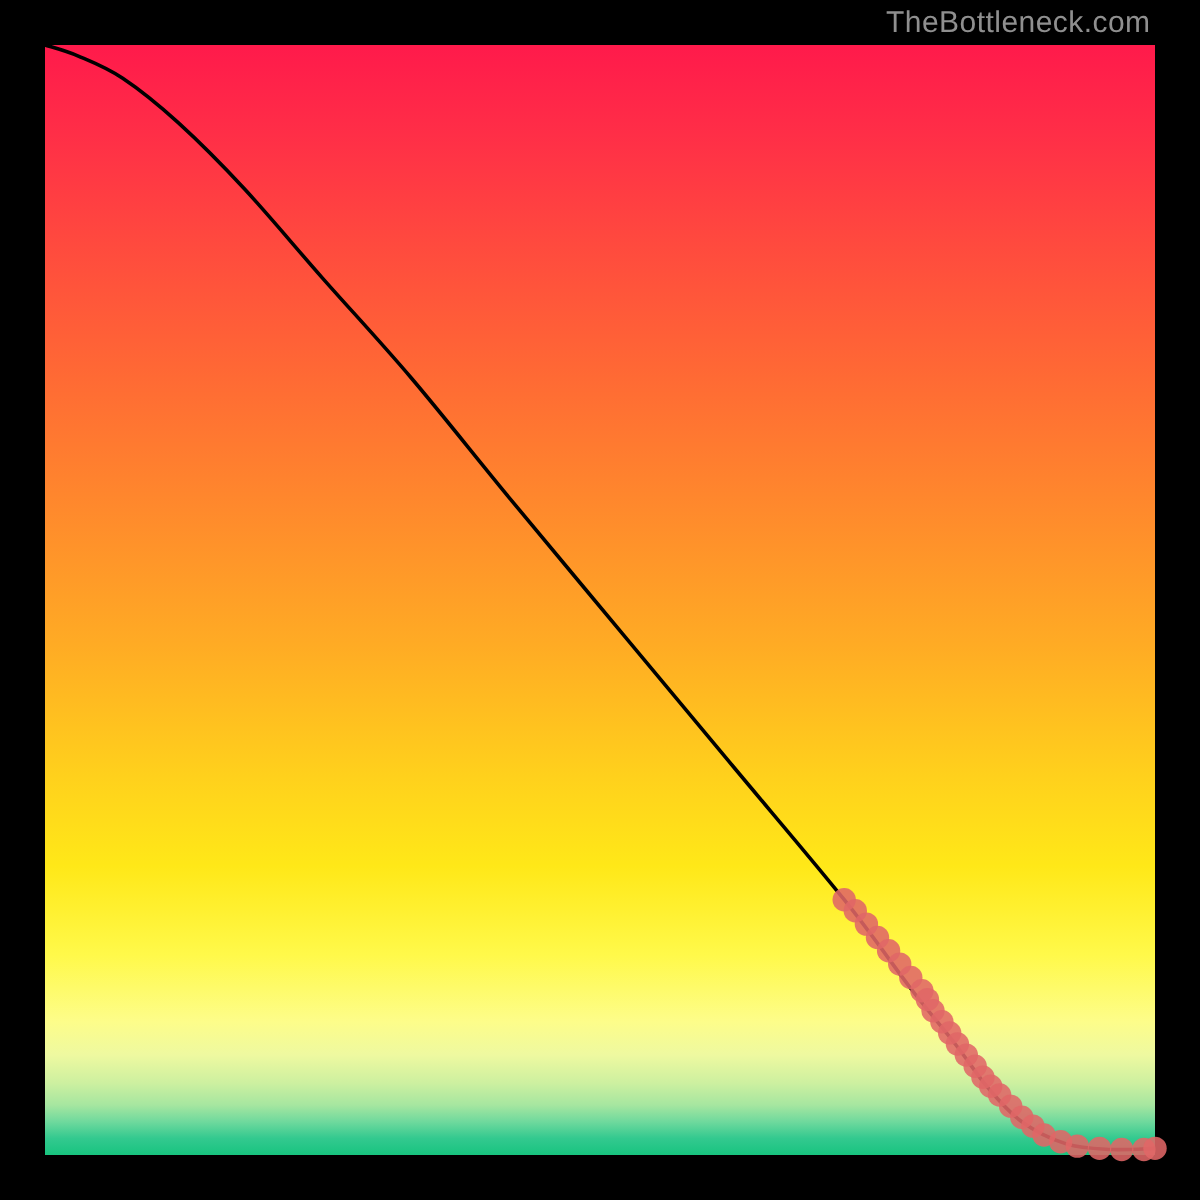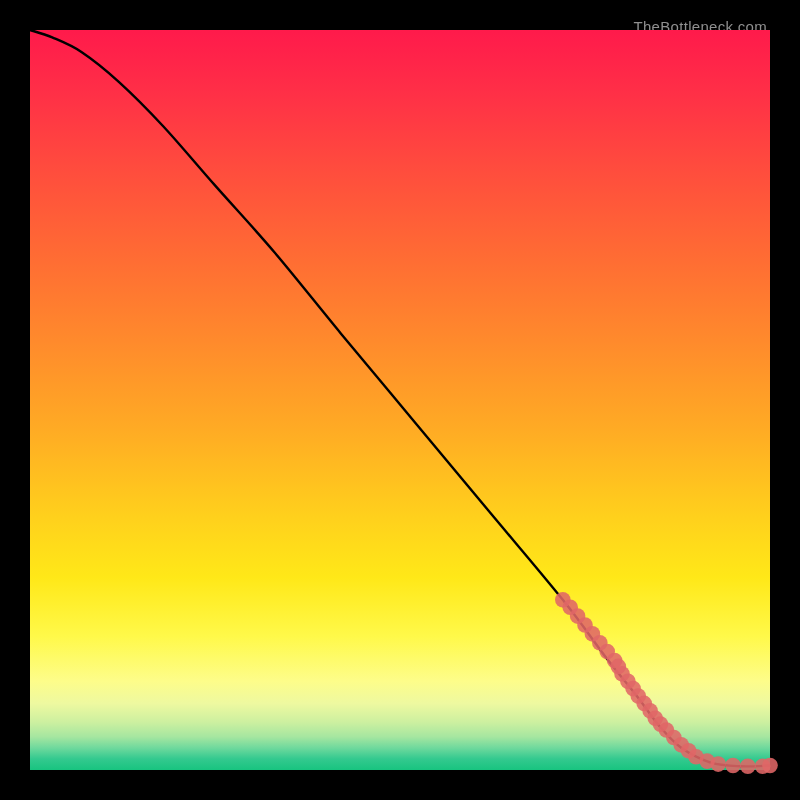--- a/index.html
+++ b/index.html
@@ -39,24 +39,24 @@
       #eef9a0 91%,
       #cdf0a0 93.5%,
       #a6e6a0 95.5%,
       #6fd99d 97%,
       #33c98f 98.5%,
       #18c47f 100%
     );
   }
   .watermark {
     position: absolute;
-    top: 18px;
+    top: 4px;
     right: 33px;
     color: #8f8f8f;
-    font-size: 15px;
+    font-size: 20px;
     letter-spacing: 0.3px;
     font-family: Arial, Helvetica, sans-serif;
   }
   svg.curve {
     position: absolute;
     left: 0;
     top: 0;
     width: 740px;
     height: 740px;
     overflow: visible;

